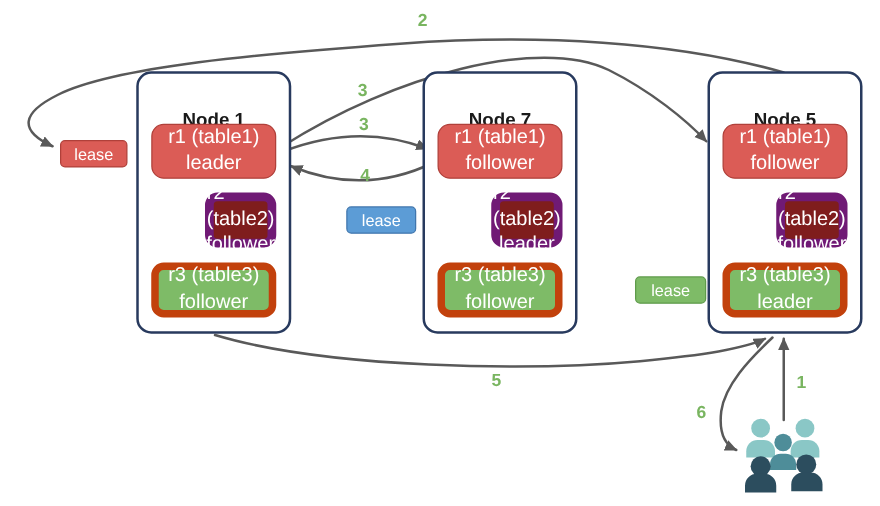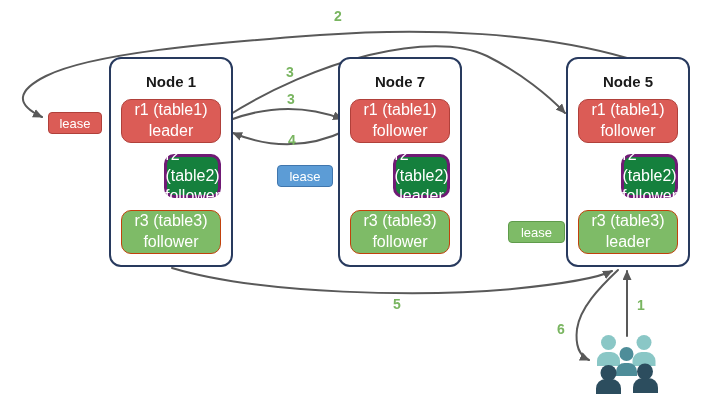--- a/index.html
+++ b/index.html
@@ -9,30 +9,30 @@
   }
   .arrows{position:absolute;left:0;top:0;width:704px;height:405px;pointer-events:none;}
   .arrows path.line{stroke:#595959;stroke-width:2;fill:none;stroke-linecap:round;}
   .node{
     position:absolute;width:124px;height:210px;background:#ffffff;
     border:2px solid #283a5e;border-radius:12px;box-sizing:border-box;
   }
   .node-title{
     position:absolute;top:0;left:0;right:0;height:38px;
     display:flex;align-items:center;justify-content:center;
-    font-size:15px;font-weight:bold;color:#1a1a1a;padding-top:3px;
+    font-size:15px;font-weight:bold;color:#1a1a1a;padding-top:18px;
   }
   .block{
     position:absolute;left:10px;right:10px;height:44px;border-radius:10px;
     display:flex;flex-direction:column;align-items:center;justify-content:center;
     color:#ffffff;font-size:16px;line-height:1.3;box-sizing:border-box;
   }
   .block.red{background:#db5c56;border:1px solid #b0403a;}
-  .block.blue{background:#15803d;border:3px solid #701a75;margin-left:43px;}
-  .block.green{background:#7ebb67;border:1px solid #c2410c;}
+  .block.blue{background:#7f1d1d;border:7px solid #701a75;margin-left:43px;}
+  .block.green{background:#7ebb67;border:6px solid #c2410c;}
   .b1{top:40px;} .b2{top:95px;} .b3{top:151px;}
   .lease{
     position:absolute;height:22px;border-radius:4px;box-sizing:border-box;
     display:flex;align-items:center;justify-content:center;
     color:#ffffff;font-size:13px;
   }
   .lease.red{left:48px;top:112px;width:54px;background:#db5c56;border:1px solid #b0403a;}
   .lease.blue{left:277px;top:165px;width:56px;background:#5c9cd6;border:1px solid #4076ad;}
   .lease.green{left:508px;top:221px;width:57px;background:#7ebb67;border:1px solid #5f9b4b;}
   .step{

